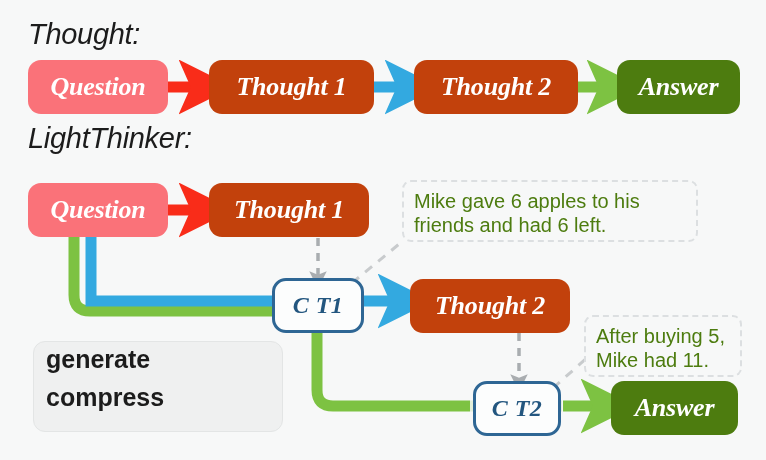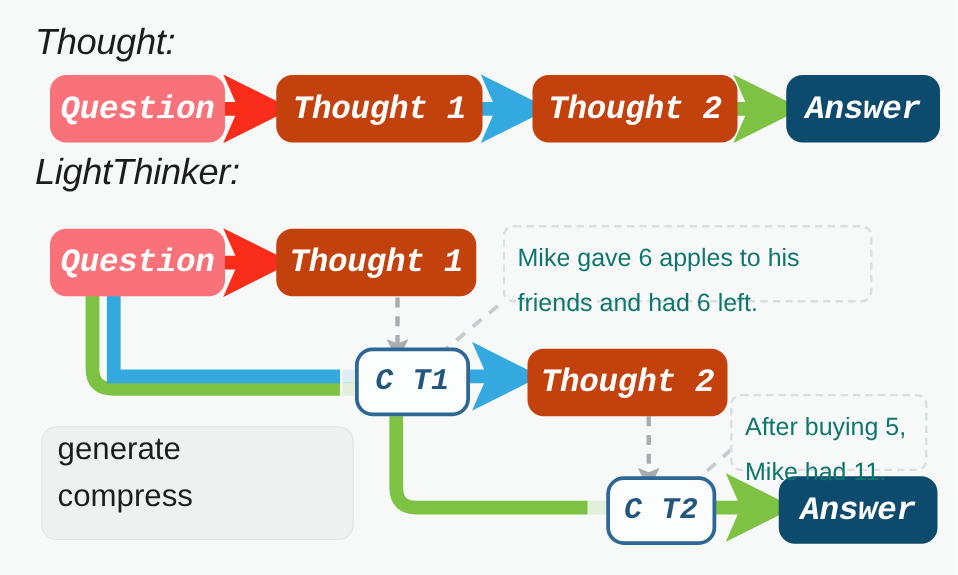--- a/index.html
+++ b/index.html
@@ -31,70 +31,69 @@
     letter-spacing: -0.3px;
     white-space: nowrap;
   }
   .node {
     position: absolute;
     display: flex;
     align-items: center;
     justify-content: center;
     box-sizing: border-box;
     border-radius: 13px;
-    font-family: Liberation Mono, monospace;
+    font-family: Liberation Serif, serif;
     font-style: italic;
     font-weight: 700;
     font-size: 26px;
     color: #ffffff;
     white-space: nowrap;
     letter-spacing: -0.2px;
-    margin-left: 12px;
   }
   .node.question { background: #fa7279; }
   .node.thought  { background: #c2410c; }
-  .node.answer   { background: #0c4a6e; text-align: center; }
+  .node.answer   { background: #4d7c0f; text-align: center; }
   .node.compressed {
     background: #fcfdfd;
     border: 3px solid #2e6694;
     color: #23567f;
     border-radius: 14px;
     font-size: 24px;
     letter-spacing: 0.5px;
   }
   .callout {
     position: absolute;
     box-sizing: border-box;
     border: 2px dashed #dcdfe1;
     border-radius: 9px;
-    color: #0f766e;
+    color: #4d7c0f;
     font-family: "Liberation Sans", sans-serif;
     font-style: normal;
     font-weight: 400;
     font-size: 20px;
-    line-height: 36px;
+    line-height: 24px;
     padding: 7px 9px 7px 10px;
     background: transparent;
   }
   #legend {
     position: absolute;
     left: 33px;
     top: 341px;
     width: 250px;
     height: 91px;
     box-sizing: border-box;
     background: #eff0f0;
     border: 1px solid #e3e5e5;
     border-radius: 12px;
   }
   .legend-text {
     position: absolute;
     font-family: "Liberation Sans", sans-serif;
     font-style: normal;
-    font-weight: 400;
+    font-weight: 700;
     color: #1c1c1c;
     white-space: nowrap;
   }
   #legend-generate { left: 12px; top: 3px; font-size: 25px; }
   #legend-compress { left: 12px; top: 41px; font-size: 25px; }
   #legend-similar  { left: 151px; top: 46px; font-size: 22px; color: #3a3a3a; }
 </style>
 </head>
 <body>
 

